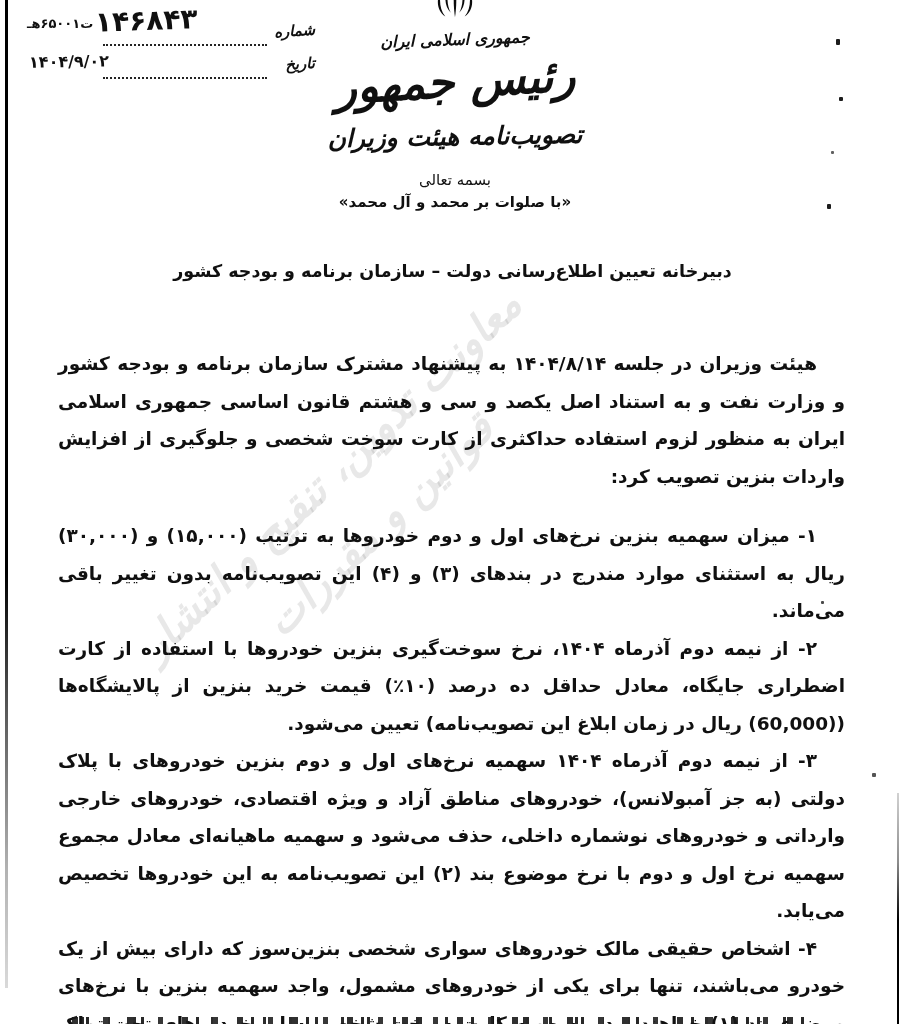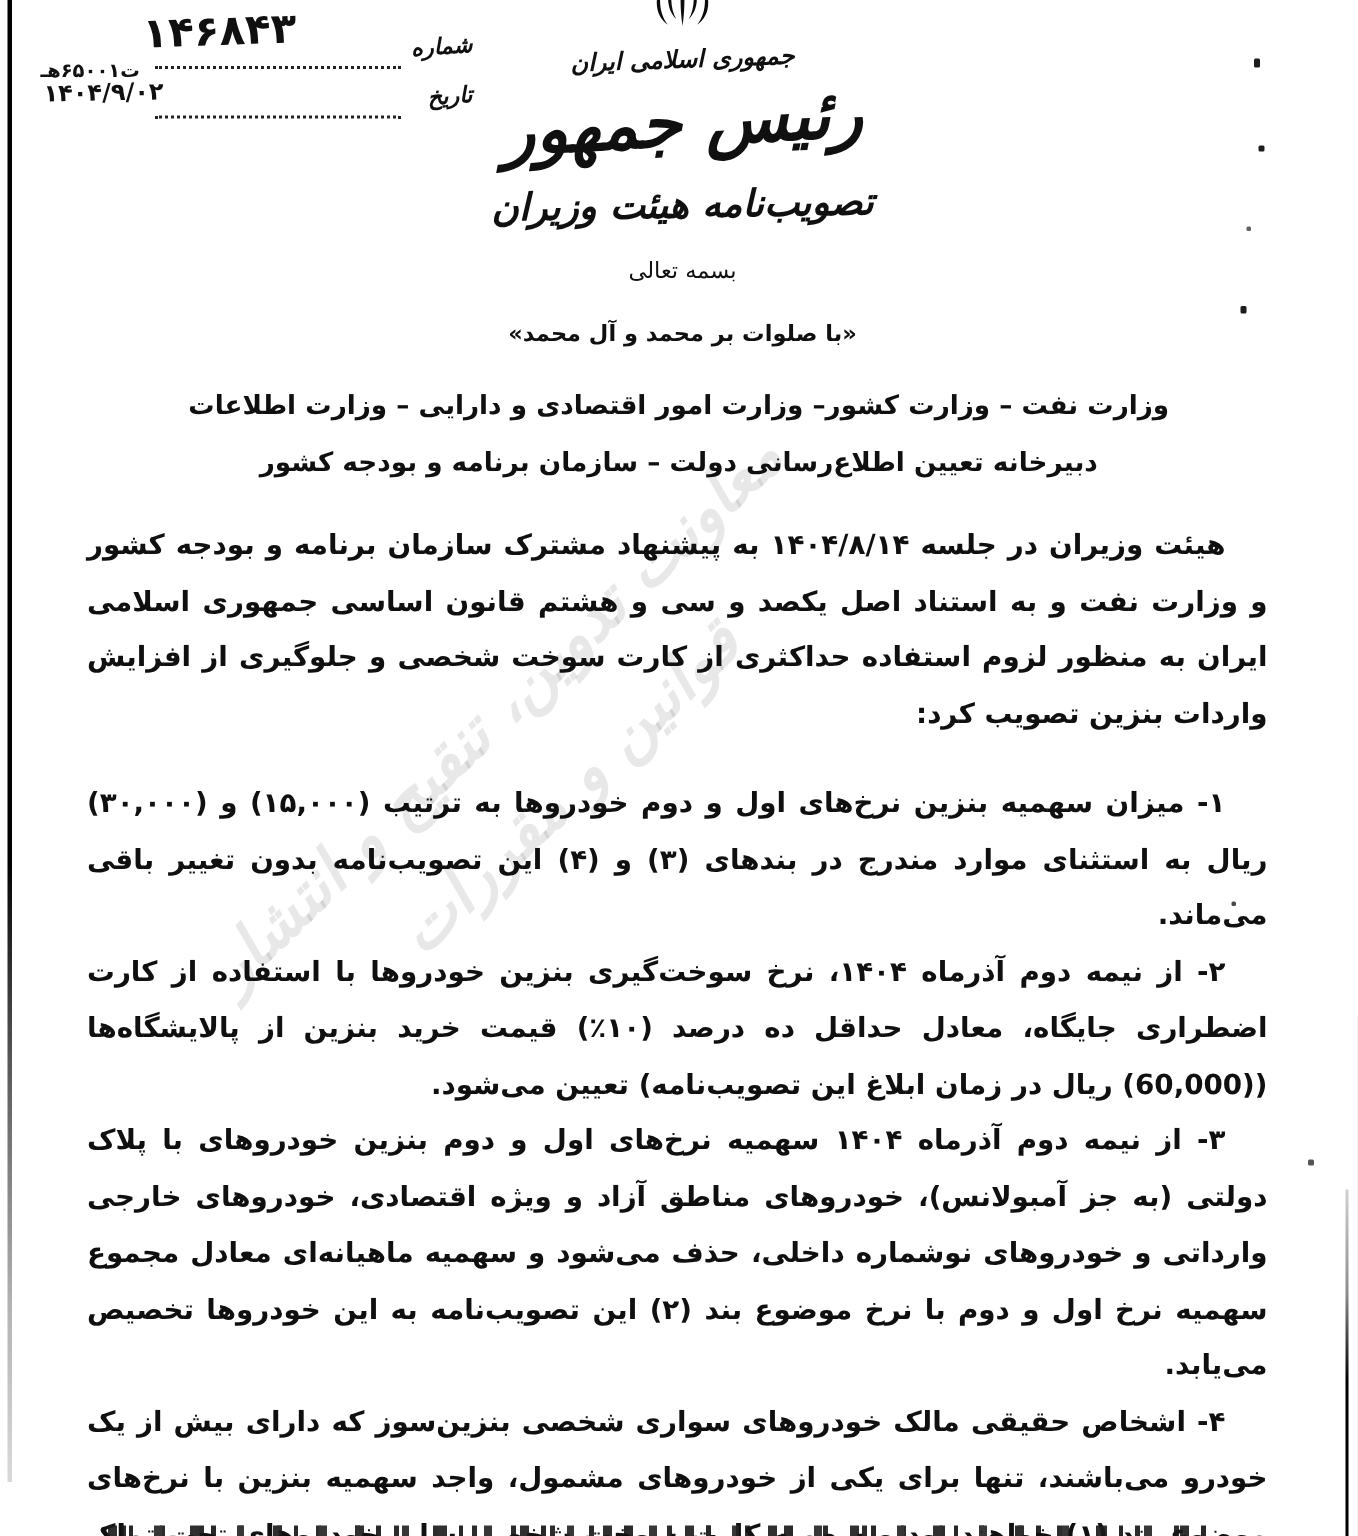--- a/index.html
+++ b/index.html
@@ -19,31 +19,31 @@
   .sp4{left:827px;top:204px;width:4px;height:5px;}
   .sp5{left:821px;top:601px;width:3px;height:3px;opacity:.8;}
   .sp6{left:872px;top:773px;width:4px;height:4px;opacity:.75;}
   
   .letterhead{position:absolute;top:0;left:252px;width:406px;text-align:center;}
   .emblem{margin-top:-17px;display:inline-block;}
   .org-line{font-size:16px;font-weight:700;font-style:italic;margin-top:0;line-height:22px;transform:rotate(-2deg);}
   .president{font-size:45px;font-weight:700;font-style:italic;line-height:58px;margin-top:2px;transform:rotate(-3deg);}
   .doc-type{font-size:25px;font-weight:700;font-style:italic;line-height:36px;margin-top:8px;transform:rotate(-1deg);}
   .invocation{font-size:15px;font-weight:400;margin-top:16px;}
-  .salutation{font-size:15px;font-weight:700;margin-top:24px;}
+  .salutation{font-size:15px;font-weight:700;margin-top:4px;}
   
   .meta{position:absolute;top:8px;left:25px;width:300px;height:78px;font-weight:700;}
   .meta-label{position:absolute;font-size:15px;font-style:italic;font-weight:700;}
   .lbl-no{right:10px;top:14px;transform:rotate(-4deg);}
   .lbl-date{right:10px;top:47px;transform:rotate(-4deg);}
   .dotline{position:absolute;border-bottom:2px dotted #222;height:0;}
   .dl1{left:78px;right:58px;top:36px;}
   .dl2{left:78px;right:58px;top:69px;}
   .hand-number{position:absolute;left:70px;top:-4px;font-size:28px;font-weight:700;letter-spacing:5px;transform:rotate(-2deg);}
-  .number-suffix{position:absolute;left:2px;top:32px;font-size:13px;font-weight:700;}
+  .number-suffix{position:absolute;left:2px;top:8px;font-size:13px;font-weight:700;}
   .hand-date{position:absolute;left:4px;top:44px;font-size:16px;font-weight:700;letter-spacing:2px;transform:rotate(-1deg);}
   
   .addressees{position:absolute;top:252px;left:0;width:100%;text-align:center;
     font-size:17.5px;font-weight:700;line-height:38px;}
   
   .body-text{position:absolute;top:345px;right:60px;left:58px;
     font-size:18.5px;font-weight:700;line-height:37.5px;text-align:justify;}
   .body-text p{margin:0;text-indent:28px;}
   .body-text p.preamble{margin-bottom:22px;}
   
@@ -93,21 +93,20 @@
       </svg>
     </span>
     <div class="org-line">جمهوری اسلامی ایران</div>
     <div class="president">رئیس جمهور</div>
     <div class="doc-type">تصویب‌نامه هیئت وزیران</div>
     <div class="invocation">بسمه تعالی</div>
     <div class="salutation">«با صلوات بر محمد و آل محمد»</div>
   </div>
 
   <div class="addressees">
-    <div>وزارت نفت – وزارت کشور– وزارت امور اقتصادی و دارایی – وزارت اطلاعات</div>
     <div>دبیرخانه تعیین اطلاع‌رسانی دولت – سازمان برنامه و بودجه کشور</div>
   </div>
 
   <div class="body-text">
     <p class="preamble">هیئت وزیران در جلسه ۱۴۰۴/۸/۱۴ به پیشنهاد مشترک سازمان برنامه و بودجه کشور و وزارت نفت و به استناد اصل یکصد و سی و هشتم قانون اساسی جمهوری اسلامی ایران به منظور لزوم استفاده حداکثری از کارت سوخت شخصی و جلوگیری از افزایش واردات بنزین تصویب کرد:</p>
     <p>۱- میزان سهمیه بنزین نرخ‌های اول و دوم خودروها به ترتیب (۱۵,۰۰۰) و (۳۰,۰۰۰) ریال به استثنای موارد مندرج در بندهای (۳) و (۴) این تصویب‌نامه بدون تغییر باقی می‌ماند.</p>
     <p>۲- از نیمه دوم آذرماه ۱۴۰۴، نرخ سوخت‌گیری بنزین خودروها با استفاده از کارت اضطراری جایگاه، معادل حداقل ده درصد (۱۰٪) قیمت خرید بنزین از پالایشگاه‌ها ((60,000) ریال در زمان ابلاغ این تصویب‌نامه) تعیین می‌شود.</p>
     <p>۳- از نیمه دوم آذرماه ۱۴۰۴ سهمیه نرخ‌های اول و دوم بنزین خودروهای با پلاک دولتی (به جز آمبولانس)، خودروهای مناطق آزاد و ویژه اقتصادی، خودروهای خارجی وارداتی و خودروهای نوشماره داخلی، حذف می‌شود و سهمیه ماهیانه‌ای معادل مجموع سهمیه نرخ اول و دوم با نرخ موضوع بند (۲) این تصویب‌نامه به این خودروها تخصیص می‌یابد.</p>
     <p>۴- اشخاص حقیقی مالک خودروهای سواری شخصی بنزین‌سوز که دارای بیش از یک خودرو می‌باشند، تنها برای یکی از خودروهای مشمول، واجد سهمیه بنزین با نرخ‌های موضوع بند (۱) خواهند بود و سهمیه کارت سوخت شخصی سایر خودروهای تحت تملک آنها مشمول حکم بند</p>
   </div>

